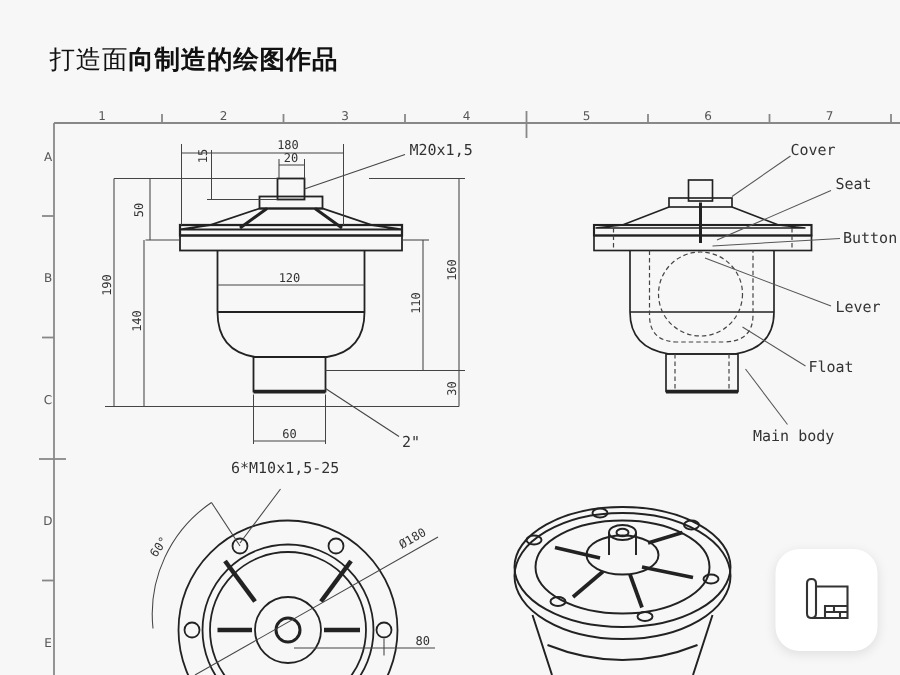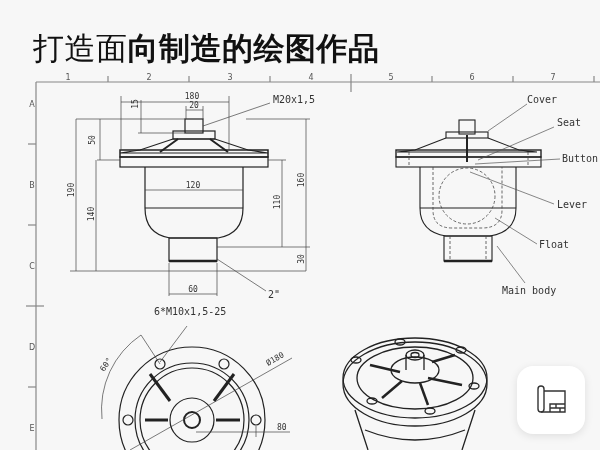--- a/index.html
+++ b/index.html
@@ -1,17 +1,17 @@
 <!DOCTYPE html>
 <html><head>
 <meta charset="utf-8">
 <style>
   html, body { margin:0; padding:0; }
   body { width:600px; height:450px; overflow:hidden; background:#f7f7f7; position:relative; font-family:"DejaVu Sans", sans-serif; }
-  .title { position:absolute; left:33px; top:28px; font-size:31px; color:#111; letter-spacing:0.5px; white-space:nowrap; }
+  .title { position:absolute; left:33px; top:28px; font-size:17px; color:#111; letter-spacing:0.5px; white-space:nowrap; }
   .title .light { font-weight:400; }
   .title .bold { font-weight:700; }
   svg.drawing { position:absolute; left:0; top:0; }
   .lbl { font-family:"DejaVu Sans Mono", monospace; fill:#333; }
   .app-icon { position:absolute; left:517px; top:366px; width:68px; height:68px; background:#fff; border-radius:16px; box-shadow:0 2px 8px rgba(0,0,0,0.10); display:flex; align-items:center; justify-content:center; }
 </style>
 </head>
 <body>
 
 <div class="title">

